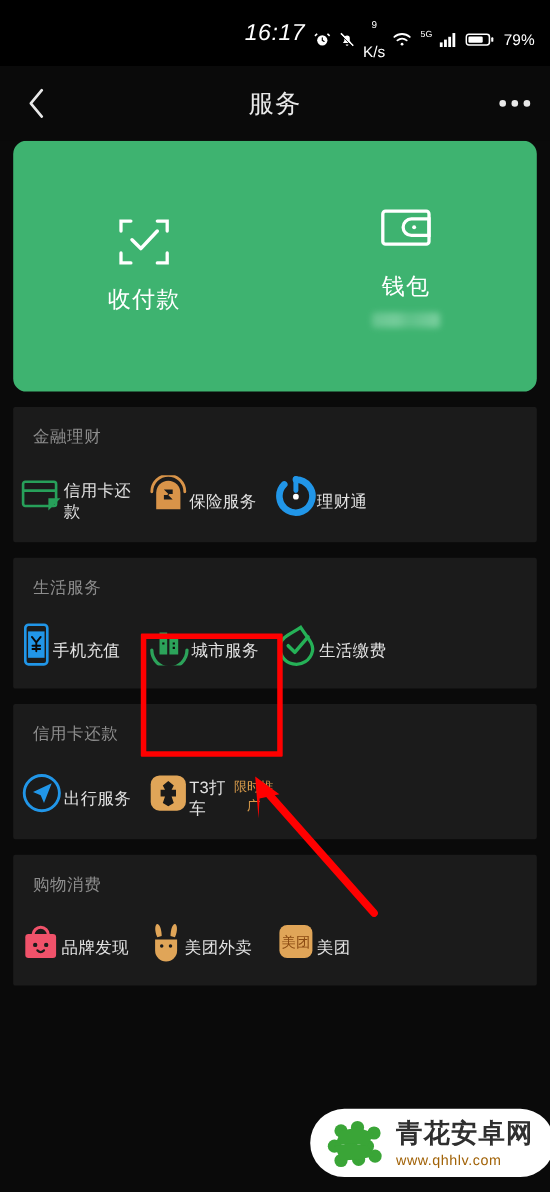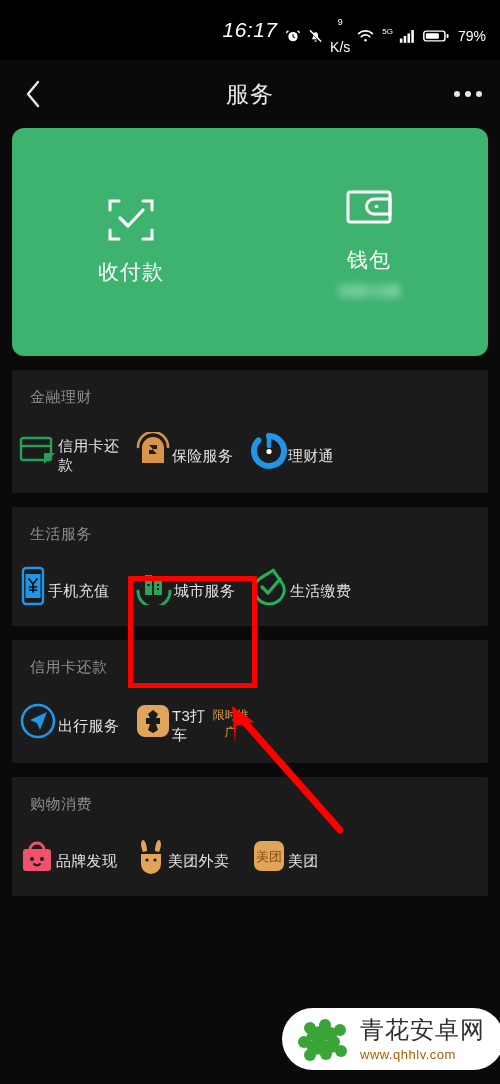--- a/index.html
+++ b/index.html
@@ -104,21 +104,21 @@
   .watermark {
     position: absolute; right: 0px; bottom: 6px;
     width: 218px; height: 74px;
     display: flex; align-items: center;
   }
   .wm-pill {
     position: absolute; left: 0; top: 4px;
     width: 222px; height: 62px; border-radius: 40px; background: #ffffff;
   }
   .wm-text { position: absolute; left: 78px; top: 10px; }
-  .wm-name { color: #2f2f2f; font-size: 24px; font-weight: normal; letter-spacing: 1px; }
+  .wm-name { color: #2f2f2f; font-size: 24px; font-weight: bold; letter-spacing: 1px; }
   .wm-url { color: #a16207; font-size: 13px; letter-spacing: .5px; margin-top: 1px; }
 </style>
 </head>
 <body>
 
 <div class="screen">
 
   <div class="statusbar">
     <div class="status-time">16:17</div>
     <div class="status-icons">

